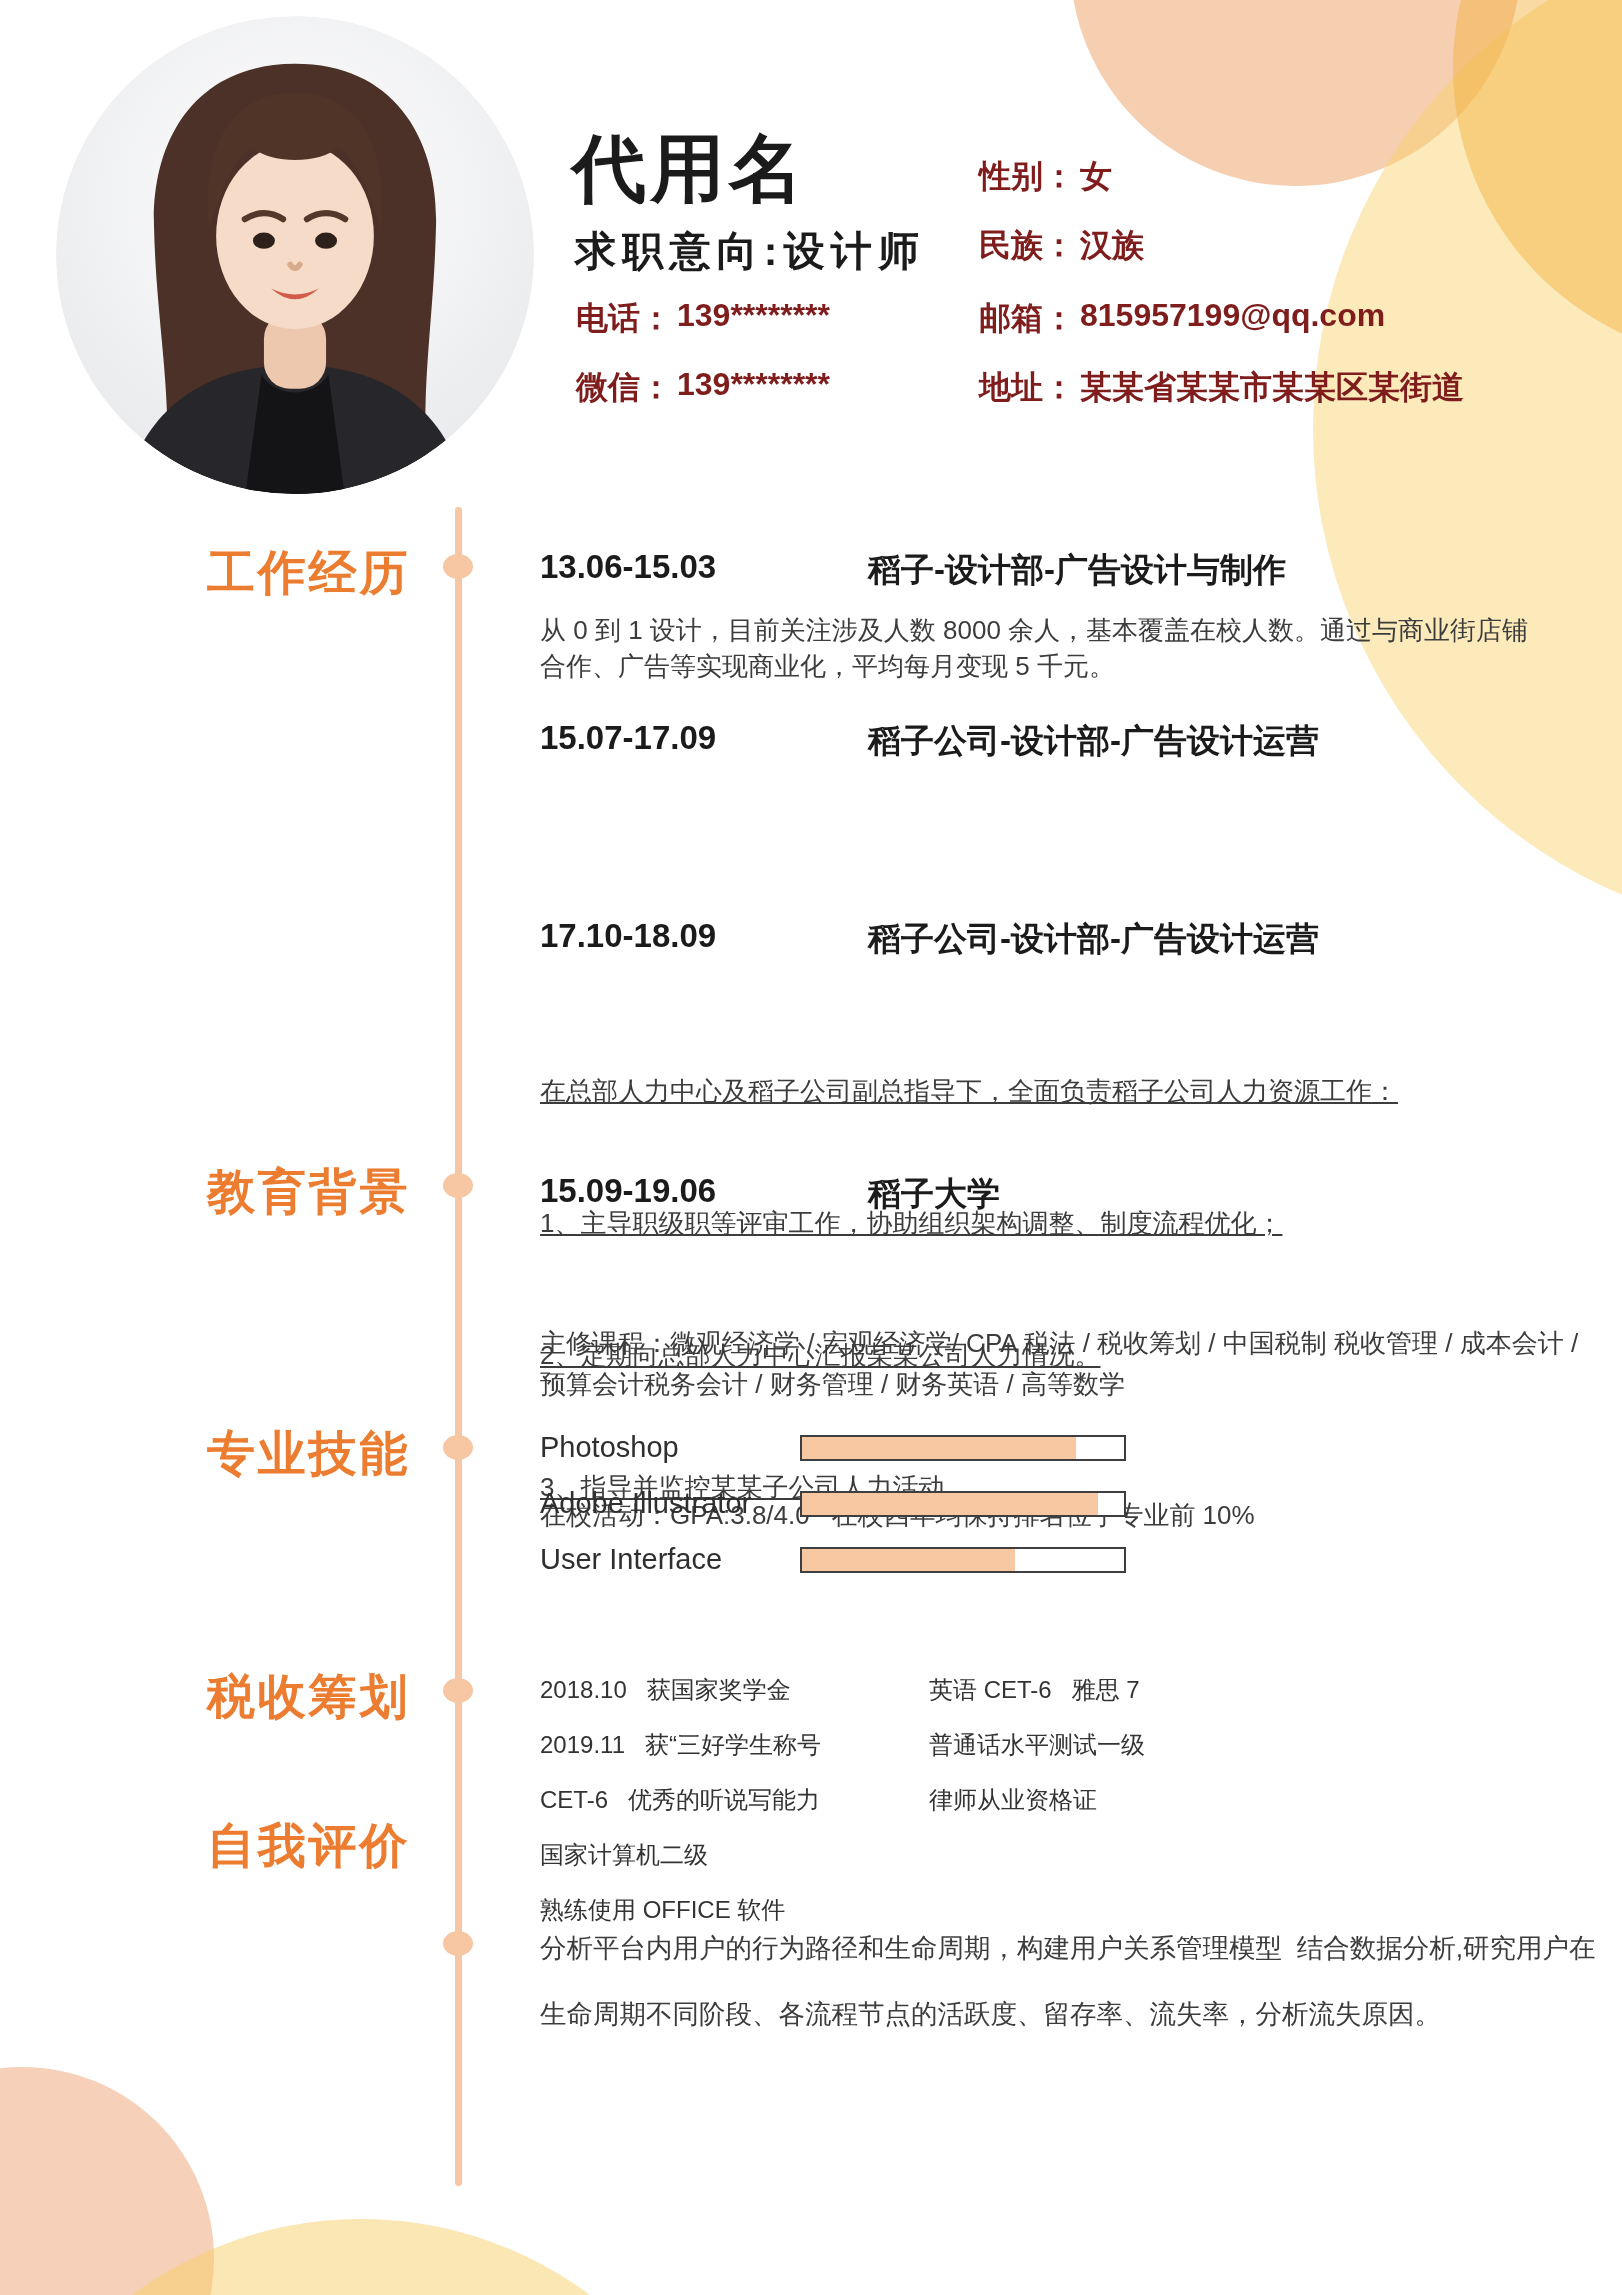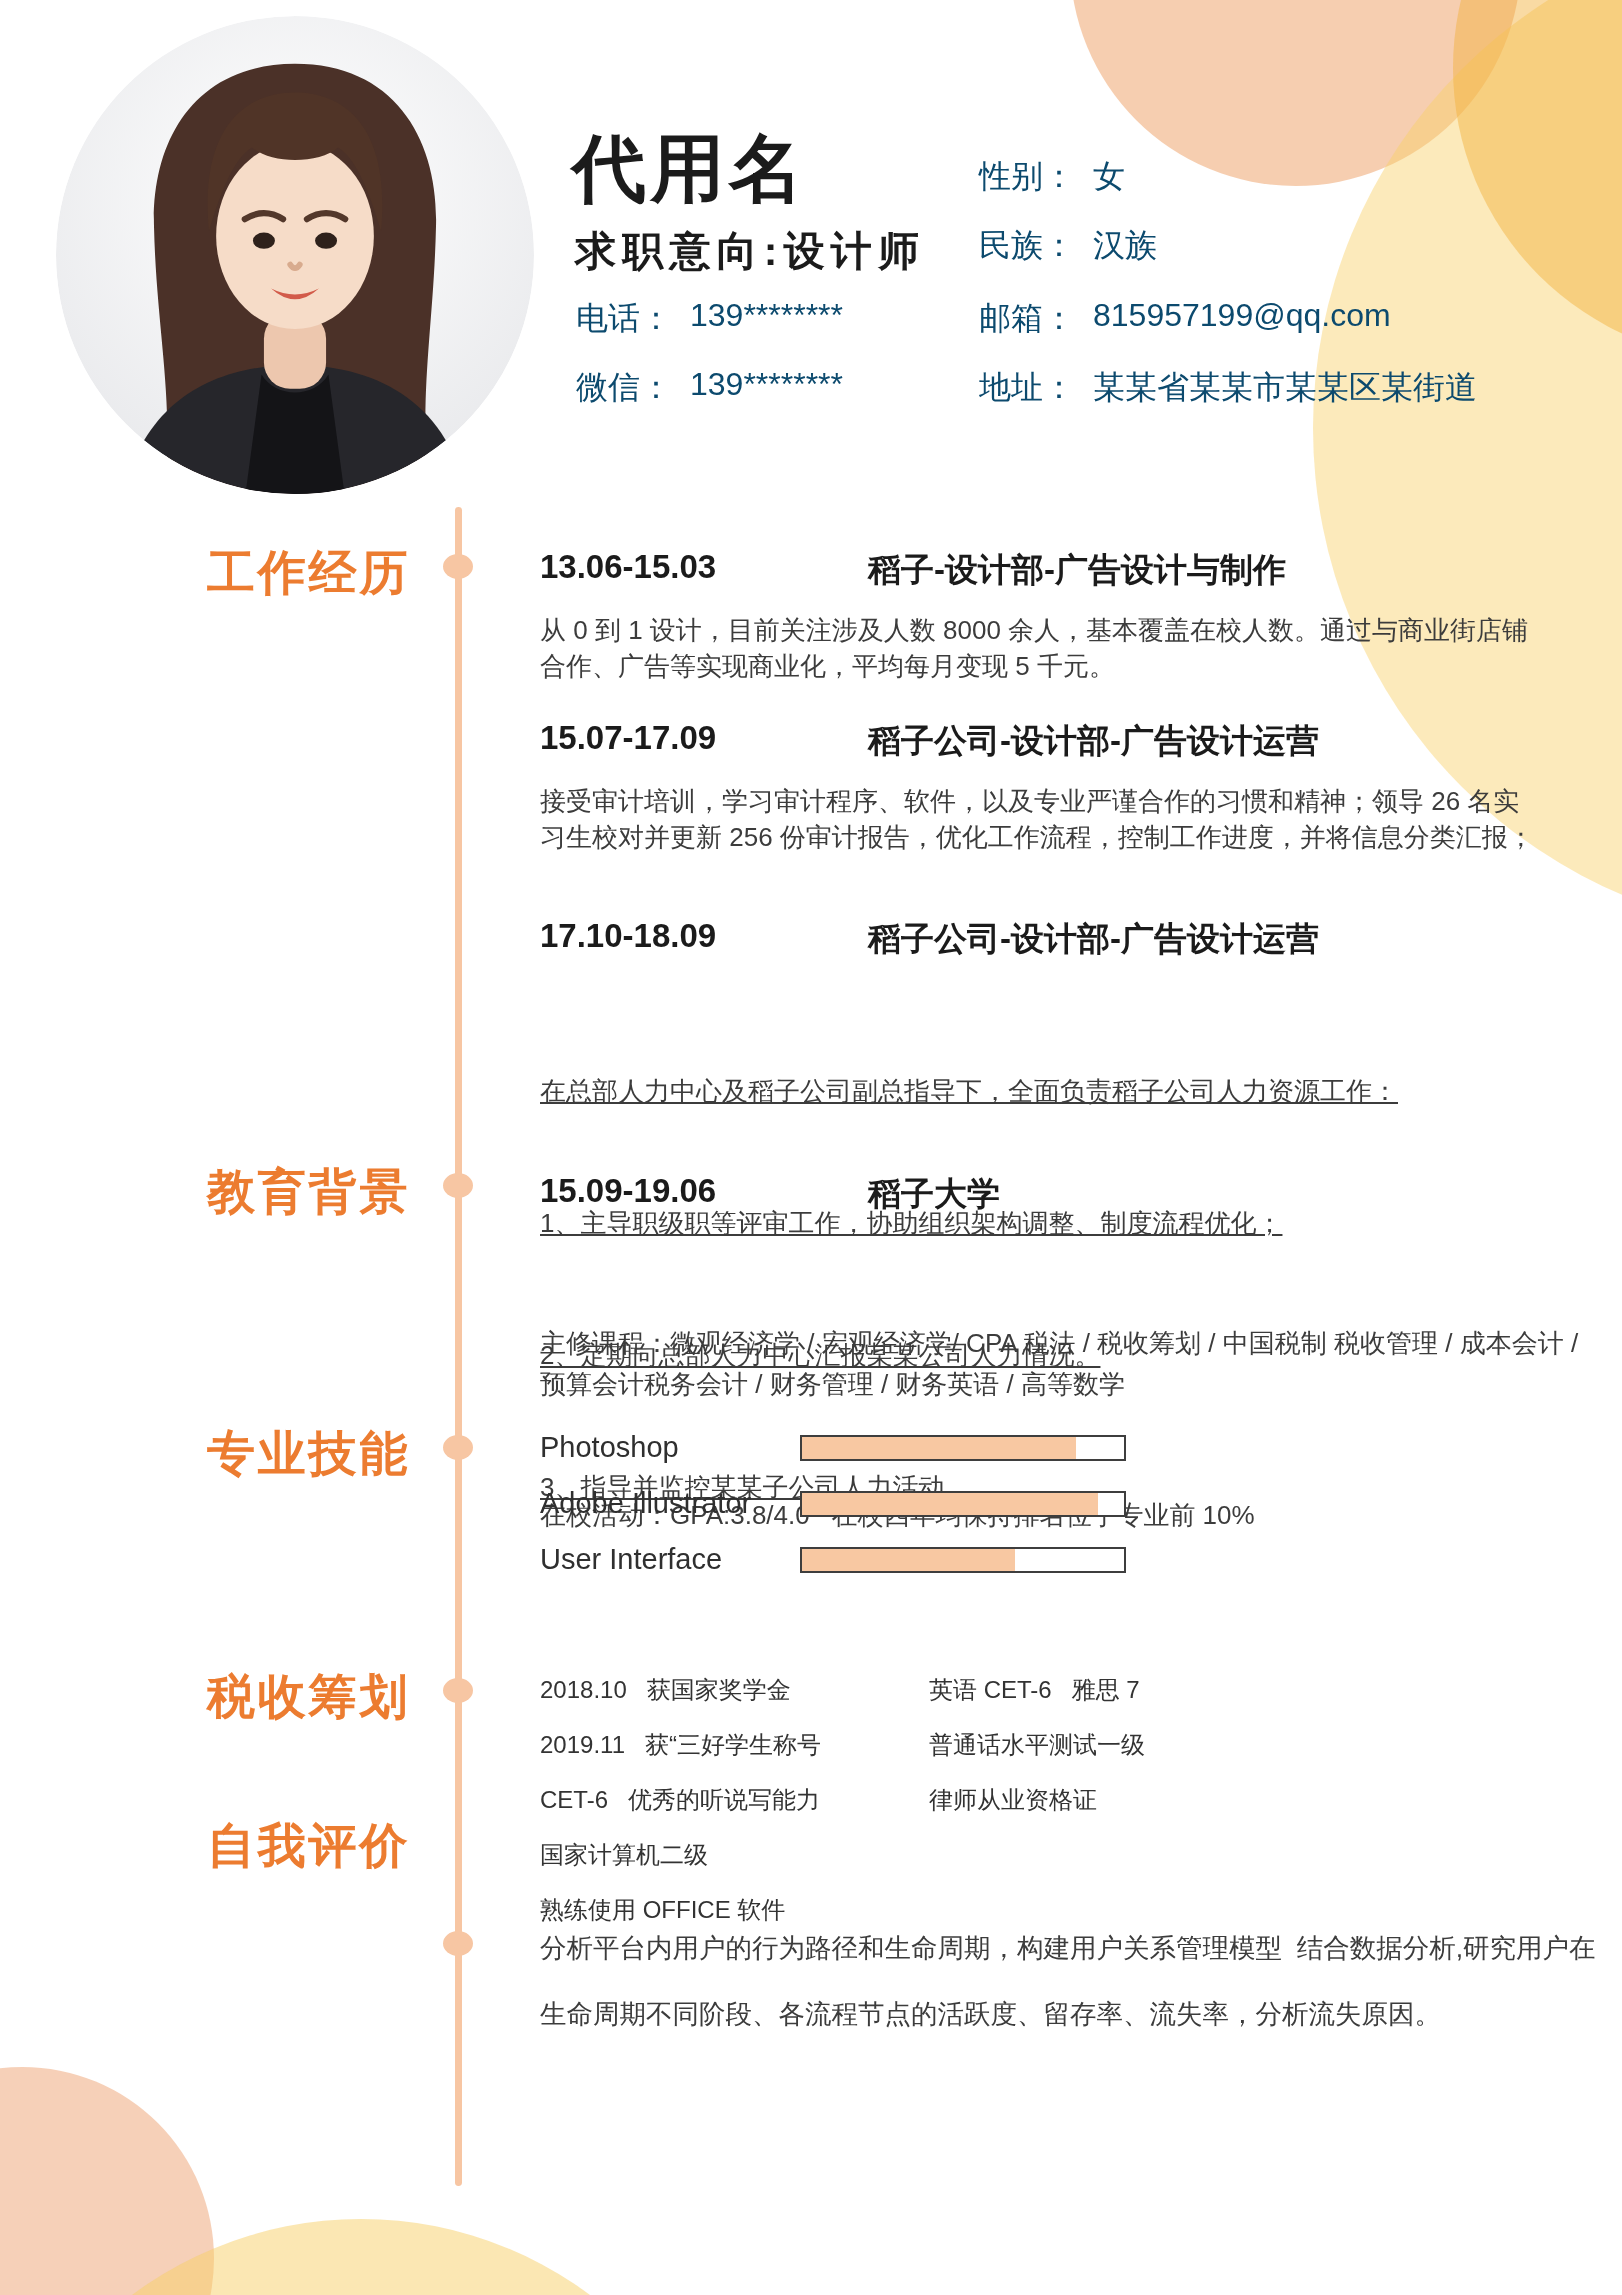--- a/index.html
+++ b/index.html
@@ -15,21 +15,21 @@
   .c-tr-ylight{left:1313px;top:-79px;width:1014px;height:1014px;background:rgba(248,208,104,.45);}
   .c-bl-peach {left:-169px;top:2067px;width:383px; height:383px; background:rgba(233,142,86,.42);}
   .c-bl-yellow{left:-22.5px; top:2219px;width:766px;height:766px;background:rgba(248,208,104,.50);}
 
   .photo{left:56px;top:16px;width:478px;height:478px;border-radius:50%;overflow:hidden;}
   .photo svg{display:block;width:100%;height:100%;}
 
   .txt{position:absolute;white-space:pre-wrap;color:var(--text);}
   .name{left:572px;top:120px;font-size:74px;font-weight:bold;color:var(--heading);letter-spacing:4.5px;}
   .intent{left:575px;top:224px;font-size:41px;font-weight:bold;color:var(--heading);letter-spacing:6.2px;}
-  .crow{position:absolute;display:flex;gap:18px;font-size:32px;font-weight:normal;color:#0c4a6e;white-space:pre-wrap;}
+  .crow{position:absolute;display:flex;gap:5px;font-size:32px;font-weight:bold;color:#7f1d1d;white-space:pre-wrap;}
   .crow .lbl{flex:none;}
   .r-phone  {left:576px;top:297px;}
   .r-wechat {left:576px;top:366px;}
   .r-gender {left:979px;top:155px;}
   .r-ethnic {left:979px;top:224px;}
   .r-email  {left:979px;top:297px;}
   .r-address{left:979px;top:366px;z-index:3;}
 
   .tl-line{left:455px;top:507px;width:6.8px;height:1679px;background:var(--timeline);border-radius:3.4px;}
   .tl-dot{position:absolute;left:443px;width:30px;height:25px;border-radius:50%;background:var(--timeline);}
@@ -148,21 +148,20 @@
       <span class="entry-title">稻子-设计部-广告设计与制作</span>
     </div>
     <div class="entry-body">从 0 到 1 设计，目前关注涉及人数 8000 余人，基本覆盖在校人数。通过与商业街店铺合作、广告等实现商业化，平均每月变现 5 千元。</div>
   </div>
 
   <div class="entry e2">
     <div class="entry-head">
       <span class="entry-date">15.07-17.09</span>
       <span class="entry-title">稻子公司-设计部-广告设计运营</span>
     </div>
-    <div class="entry-body">接受审计培训，学习审计程序、软件，以及专业严谨合作的习惯和精神；领导 26 名实习生校对并更新 256 份审计报告，优化工作流程，控制工作进度，并将信息分类汇报；</div>
   </div>
 
   <div class="entry e3">
     <div class="entry-head">
       <span class="entry-date">17.10-18.09</span>
       <span class="entry-title">稻子公司-设计部-广告设计运营</span>
     </div>
     <div class="entry-body">
       <div>在总部人力中心及稻子公司副总指导下，全面负责稻子公司人力资源工作：</div>
       <div>1、主导职级职等评审工作，协助组织架构调整、制度流程优化；</div>

